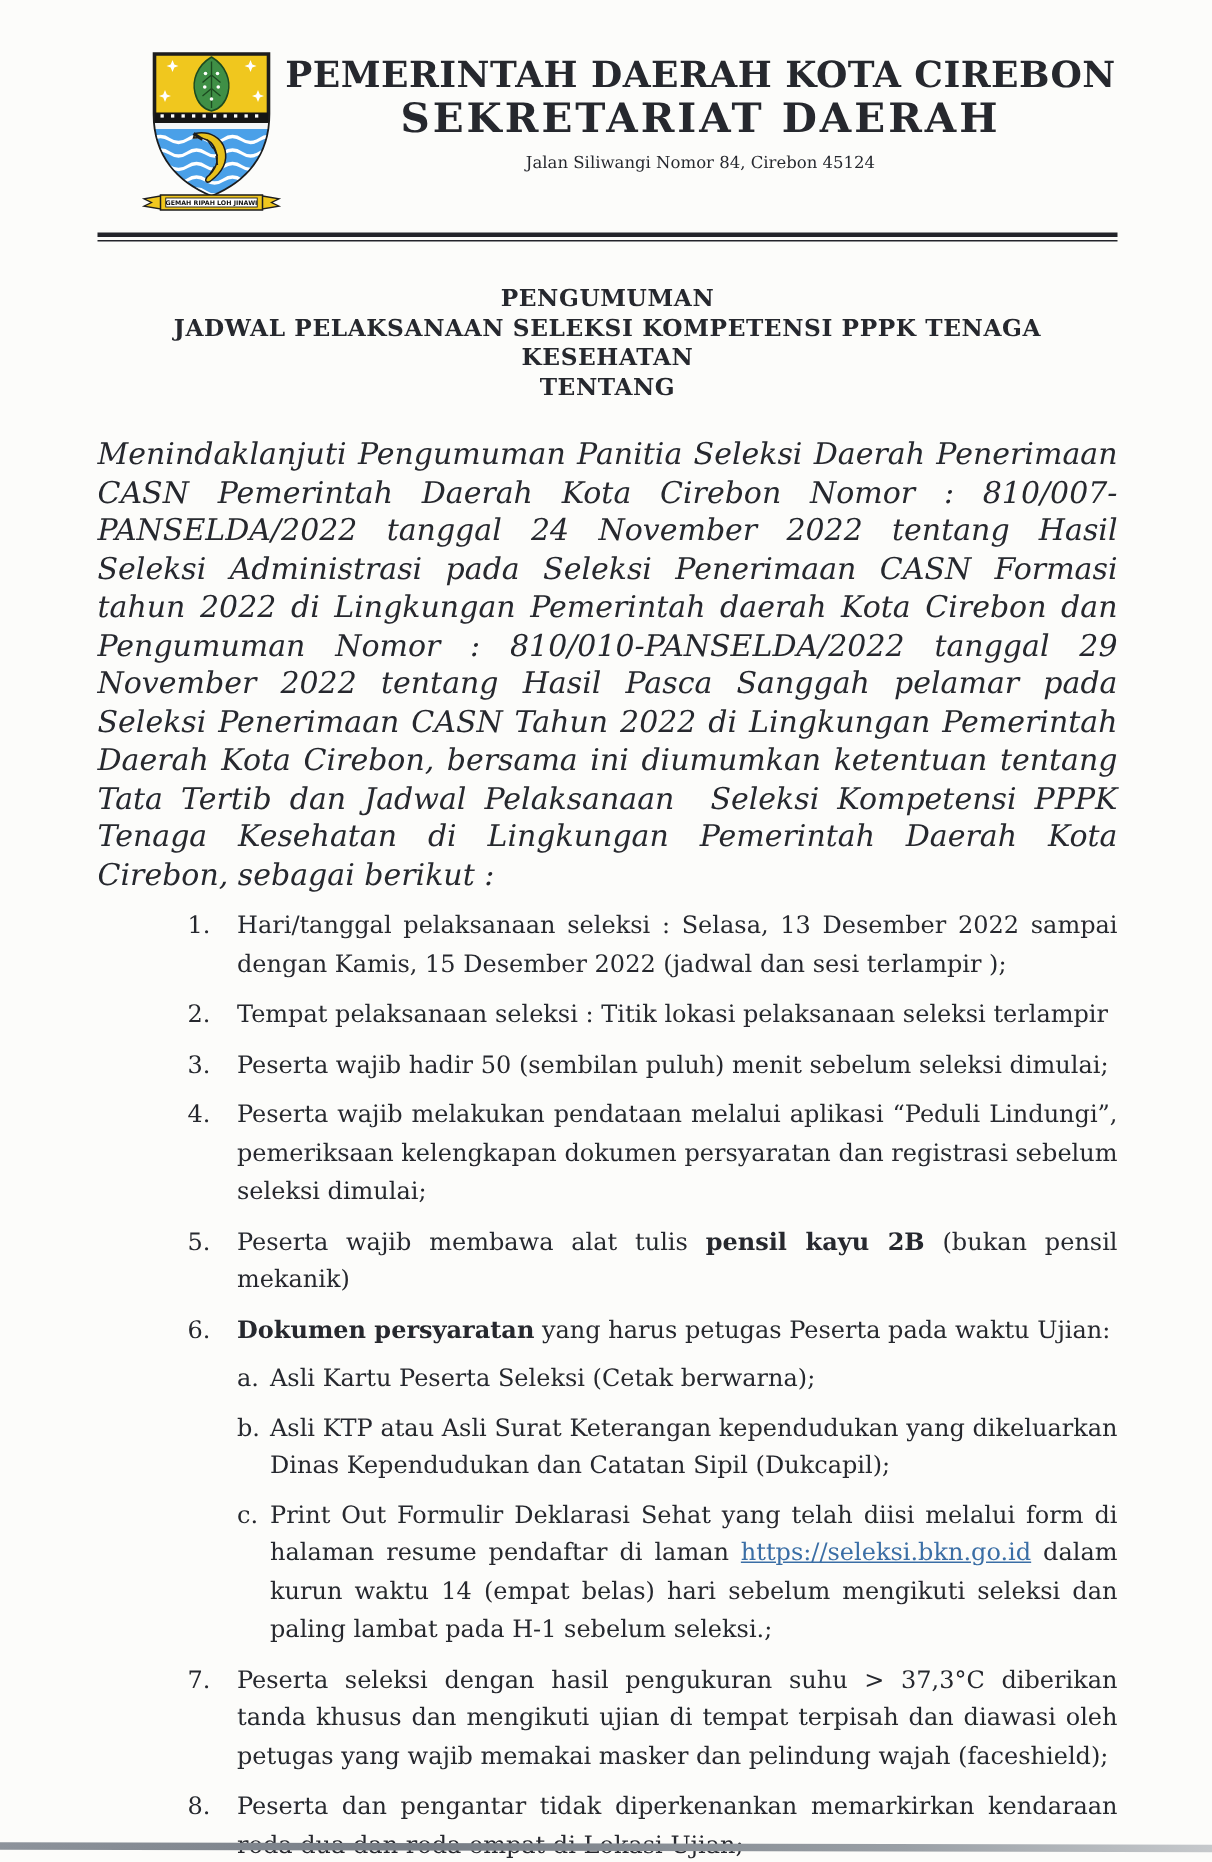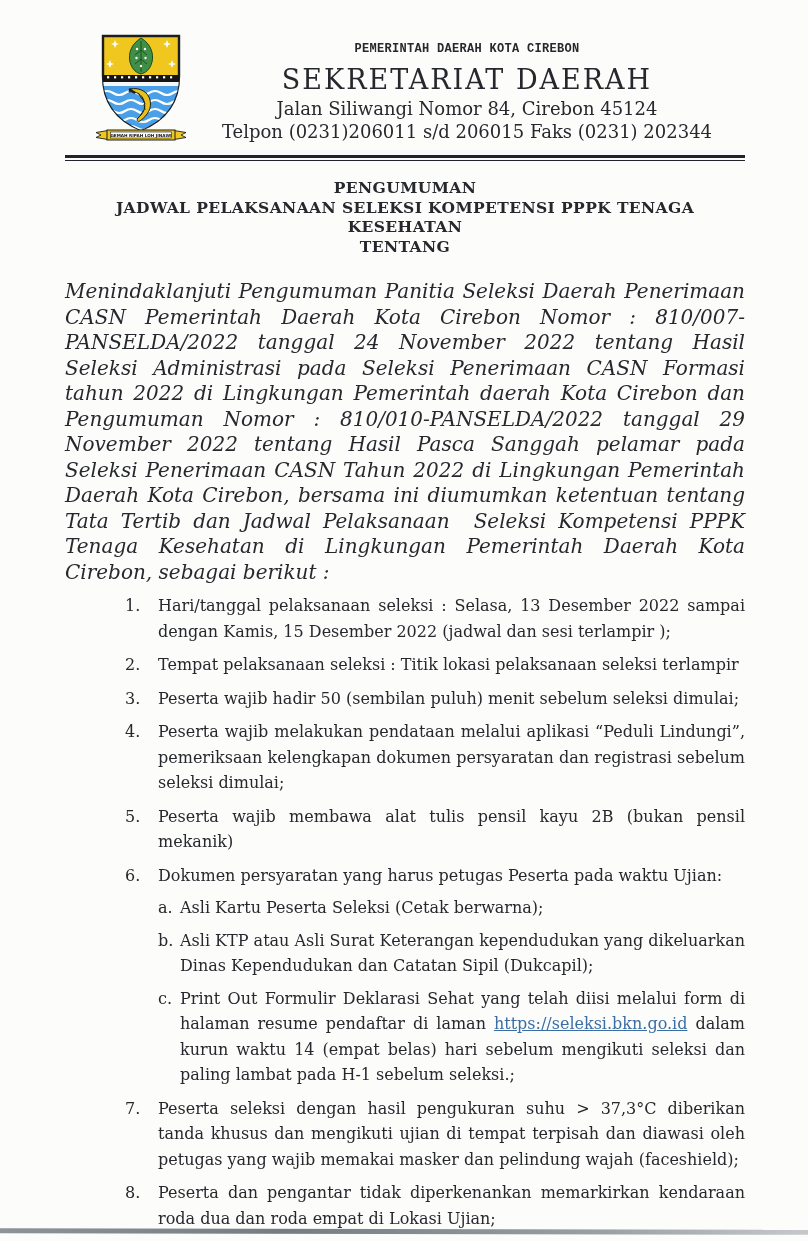--- a/index.html
+++ b/index.html
@@ -6,35 +6,35 @@
   body{
     width:808px;height:1241px;position:relative;overflow:hidden;
     background:#fcfcfa;color:#26282e;
     font-family:"DejaVu Serif","Liberation Serif",serif;
   }
   .page{position:absolute;inset:0;padding:32px 63px 0 65px;box-sizing:border-box;}
   
   .letterhead{display:flex;align-items:flex-start;}
   .logo{flex:none;margin-left:28px;width:96px;}
   .head-text{flex:1;text-align:center;padding-top:4px;}
-  .org1{font-size:12px;font-weight:bold;letter-spacing:.3px;line-height:27px;font-family:Liberation Mono, monospace;}
-  .org2{font-size:27px;font-weight:normal;letter-spacing:2px;line-height:33px;}
-  .addr{font-size:18px;line-height:21px;margin-top:2px;}
+  .org1{font-size:24px;font-weight:bold;letter-spacing:.3px;line-height:27px;}
+  .org2{font-size:27px;font-weight:bold;letter-spacing:2px;line-height:33px;}
+  .addr{font-size:11px;line-height:21px;margin-top:2px;}
   .double-rule{margin-top:9px;height:2px;border-top:3.5px solid #23242a;border-bottom:1.5px solid #23242a;}
   
-  .title-block{margin-top:17px;text-align:center;font-weight:bold;font-size:15.5px;line-height:19.5px;letter-spacing:.4px;}
+  .title-block{margin-top:28px;text-align:center;font-weight:bold;font-size:15.5px;line-height:19.5px;letter-spacing:.4px;}
   
   .opening{margin:23px 0 0 0;text-align:justify;font-size:20px;line-height:25.5px;white-space:pre-wrap;font-style:italic;}
   .numbered-list{margin:0 0 0 60px;font-size:16px;line-height:25.5px;}
   .list-item{display:flex;margin-top:8px;}
   .item-number{flex:none;width:33px;}
   .item-content{flex:1;text-align:justify;}
   .sub-item{display:flex;margin-top:7px;}
   .sub-letter{flex:none;width:22px;}
-  .b{font-weight:normal;}
+  .b{font-weight:bold;}
   a.doc-link{color:#3a6ea5;text-decoration:underline;cursor:pointer;}
   
   .bottom-bar{position:absolute;left:0;top:1229px;width:808px;height:5px;
     background:linear-gradient(90deg,#8d939b 0%,#767c84 35%,#9aa0a6 75%,#c6c9cc 100%);
     transform:rotate(.12deg);}
 </style>
 </head>
 <body>
 
 <div class="page">
@@ -107,21 +107,20 @@
           <rect x="14" y="98" width="68" height="10" fill="#f0c71e" stroke="#1d1d1d" stroke-width="1"></rect>
           <rect x="17.5" y="100" width="61" height="6" fill="#ffffff" stroke="#1d1d1d" stroke-width="0.6"></rect>
           <text x="48" y="104.7" text-anchor="middle" style="font-family:'DejaVu Sans',sans-serif;font-size:4.2px;font-weight:bold;fill:#111;">GEMAH RIPAH LOH JINAWI</text>
         </g>
       </svg>
     </div>
     <div class="head-text">
       <div class="org1">PEMERINTAH DAERAH KOTA CIREBON</div>
       <div class="org2">SEKRETARIAT DAERAH</div>
       <div class="addr">Jalan Siliwangi Nomor 84, Cirebon 45124</div>
-      <div class="addr">Telpon (0231)206011 s/d 206015 Faks (0231) 202344</div>
     </div>
   </header>
 
   <div class="double-rule"></div>
 
   <section class="title-block">
     <div>PENGUMUMAN</div>
     <div>JADWAL PELAKSANAAN SELEKSI KOMPETENSI PPPK TENAGA KESEHATAN</div>
     <div>TENTANG</div>
   </section>

